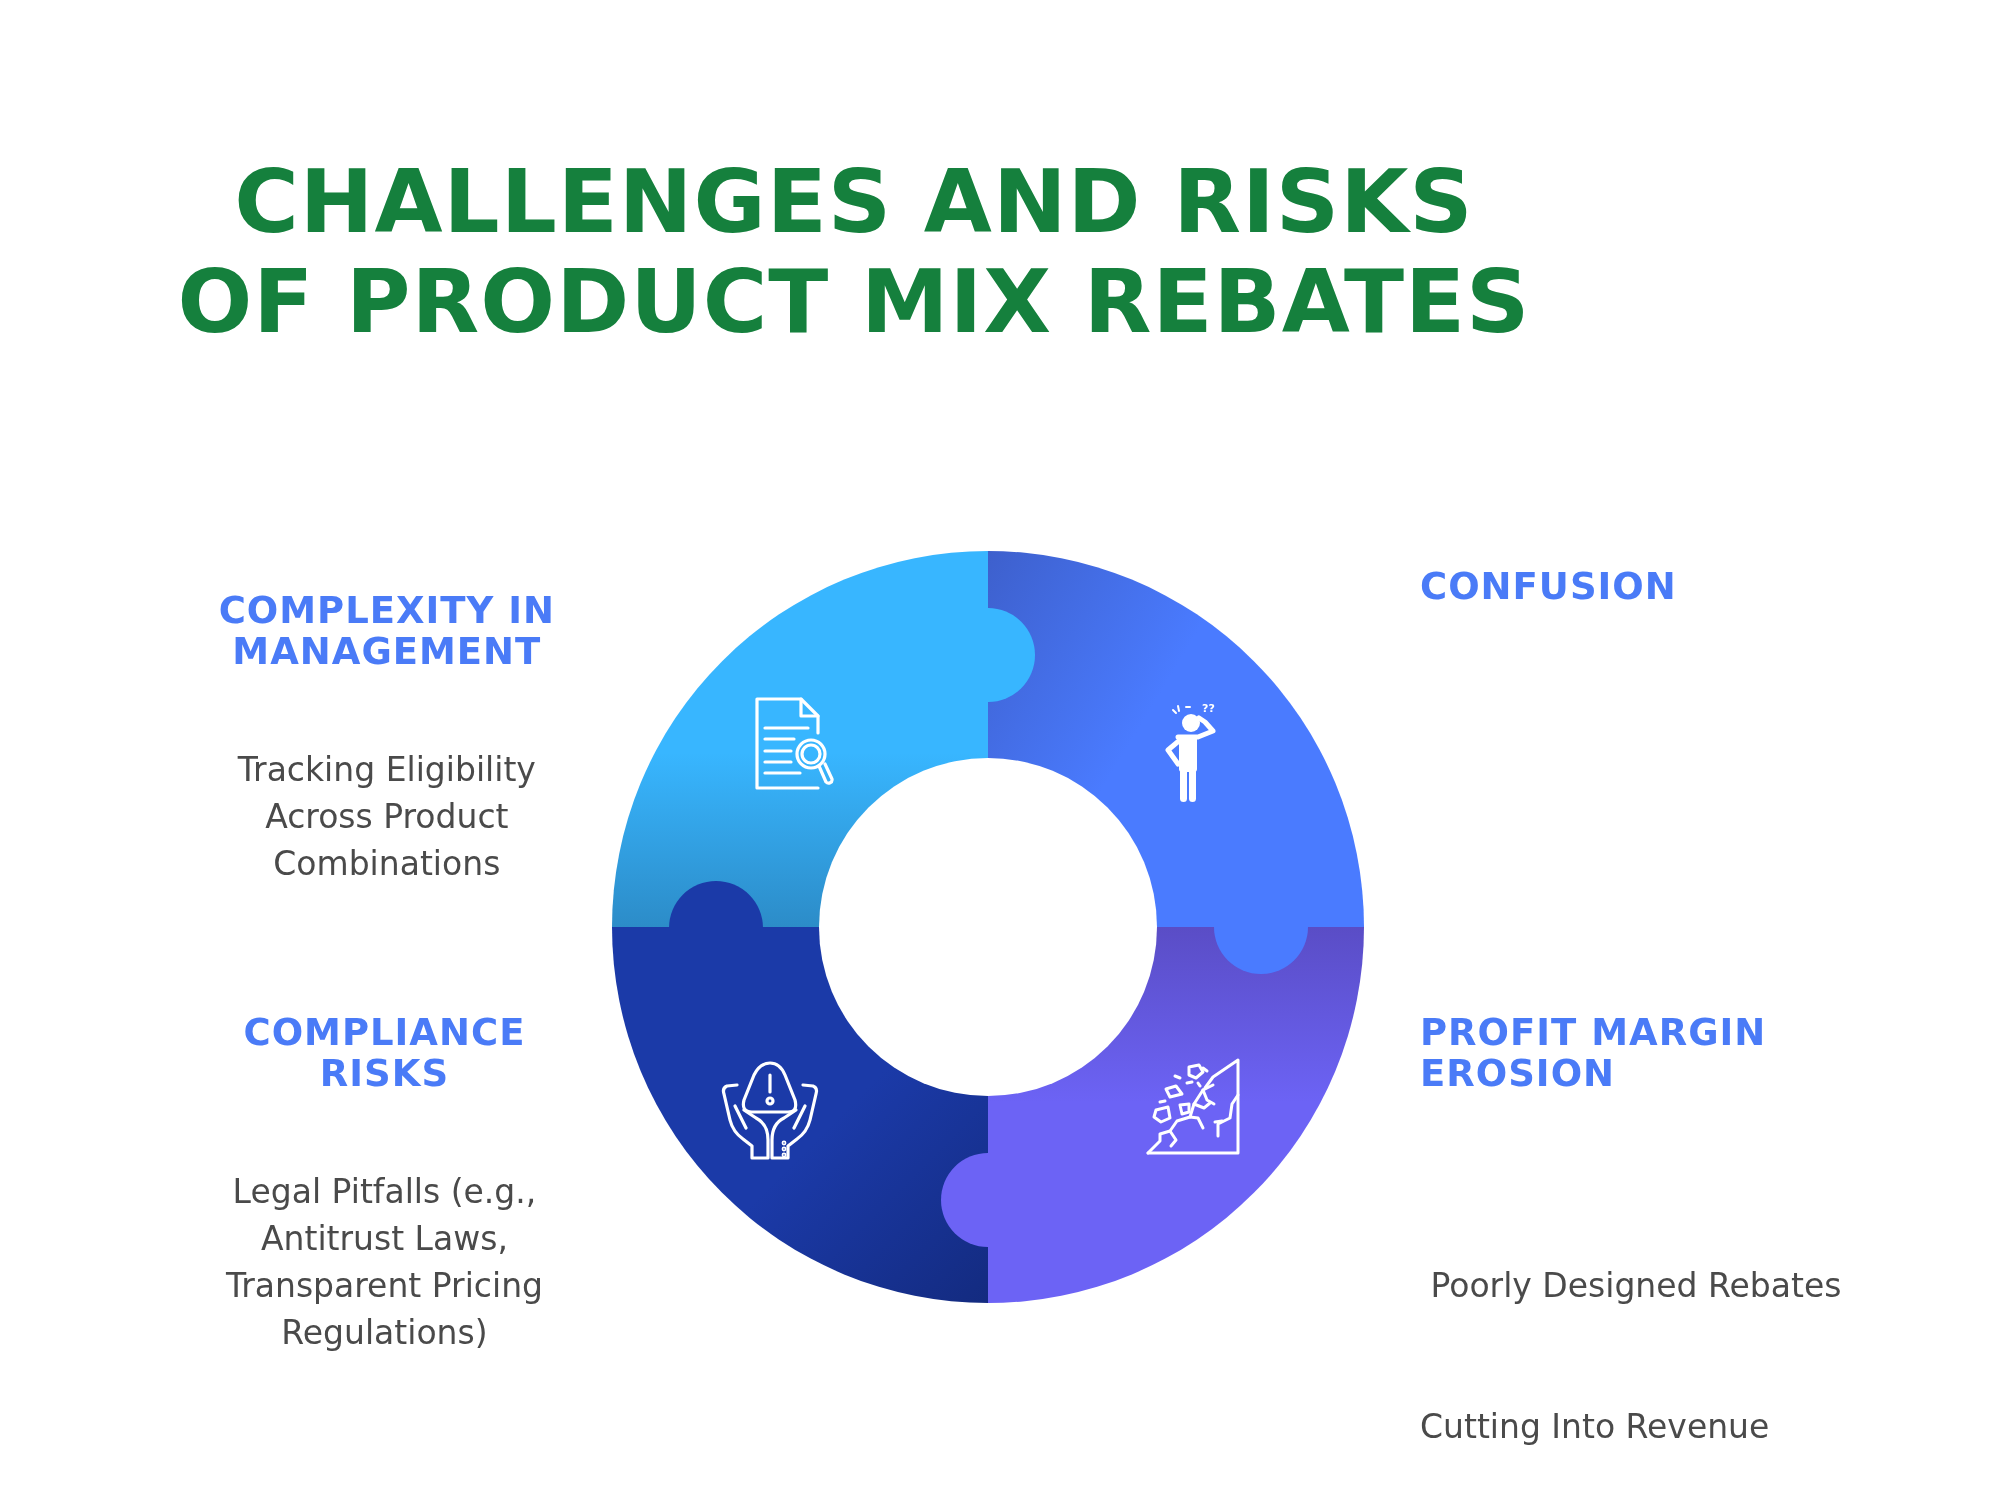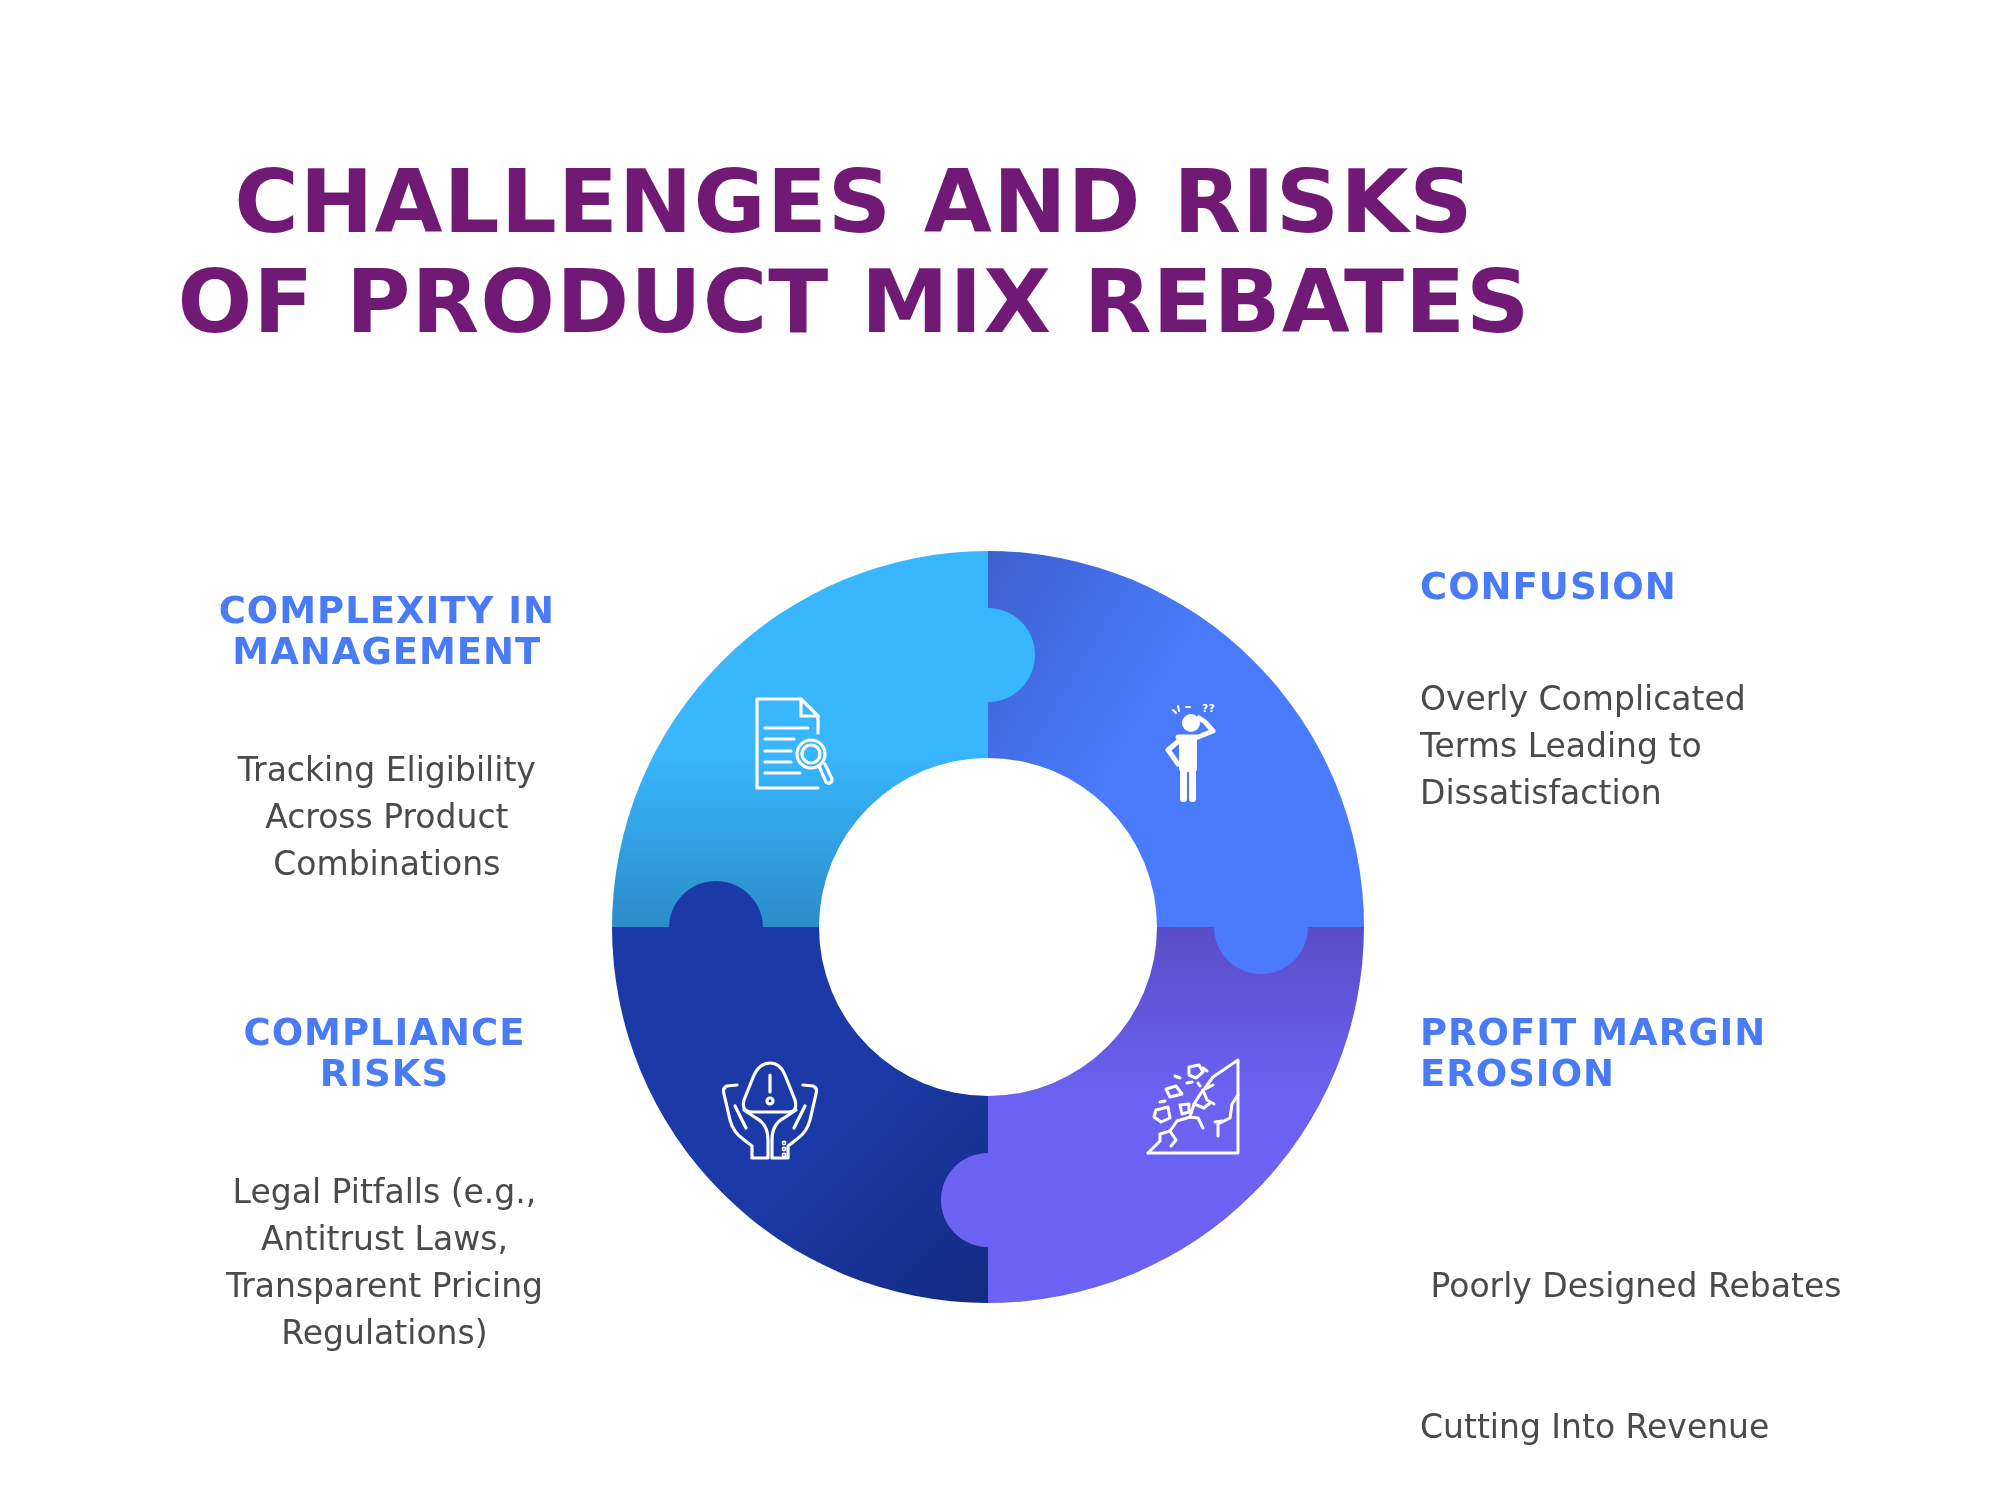--- a/index.html
+++ b/index.html
@@ -13,21 +13,21 @@
       position: relative;
       overflow: hidden;
       font-family: "Liberation Sans", "DejaVu Sans", sans-serif;
     }
     .title {
       position: absolute;
       left: 0;
       top: 152px;
       width: 1708px;
       text-align: center;
-      color: #701a75;
+      color: #15803d;
       font-family: "DejaVu Sans", "Liberation Sans", sans-serif;
       font-weight: bold;
       font-size: 88px;
       line-height: 100px;
       letter-spacing: 1px;
       margin: 0;
     }
     .title span { display: block; }
 
     .block { position: absolute; }
@@ -197,25 +197,20 @@
     <span>Tracking Eligibility</span>
     <span>Across Product</span>
     <span>Combinations</span>
   </p>
 </div>
 
 <div class="block right" id="blk-tr">
   <h2 class="heading">
     <span>CONFUSION</span>
   </h2>
-  <p class="body">
-    <span>Overly Complicated</span>
-    <span>Terms Leading to</span>
-    <span>Dissatisfaction</span>
-  </p>
 </div>
 
 <div class="block left" id="blk-bl">
   <h2 class="heading">
     <span>COMPLIANCE</span>
     <span>RISKS</span>
   </h2>
   <p class="body">
     <span>Legal Pitfalls (e.g.,</span>
     <span>Antitrust Laws,</span>

